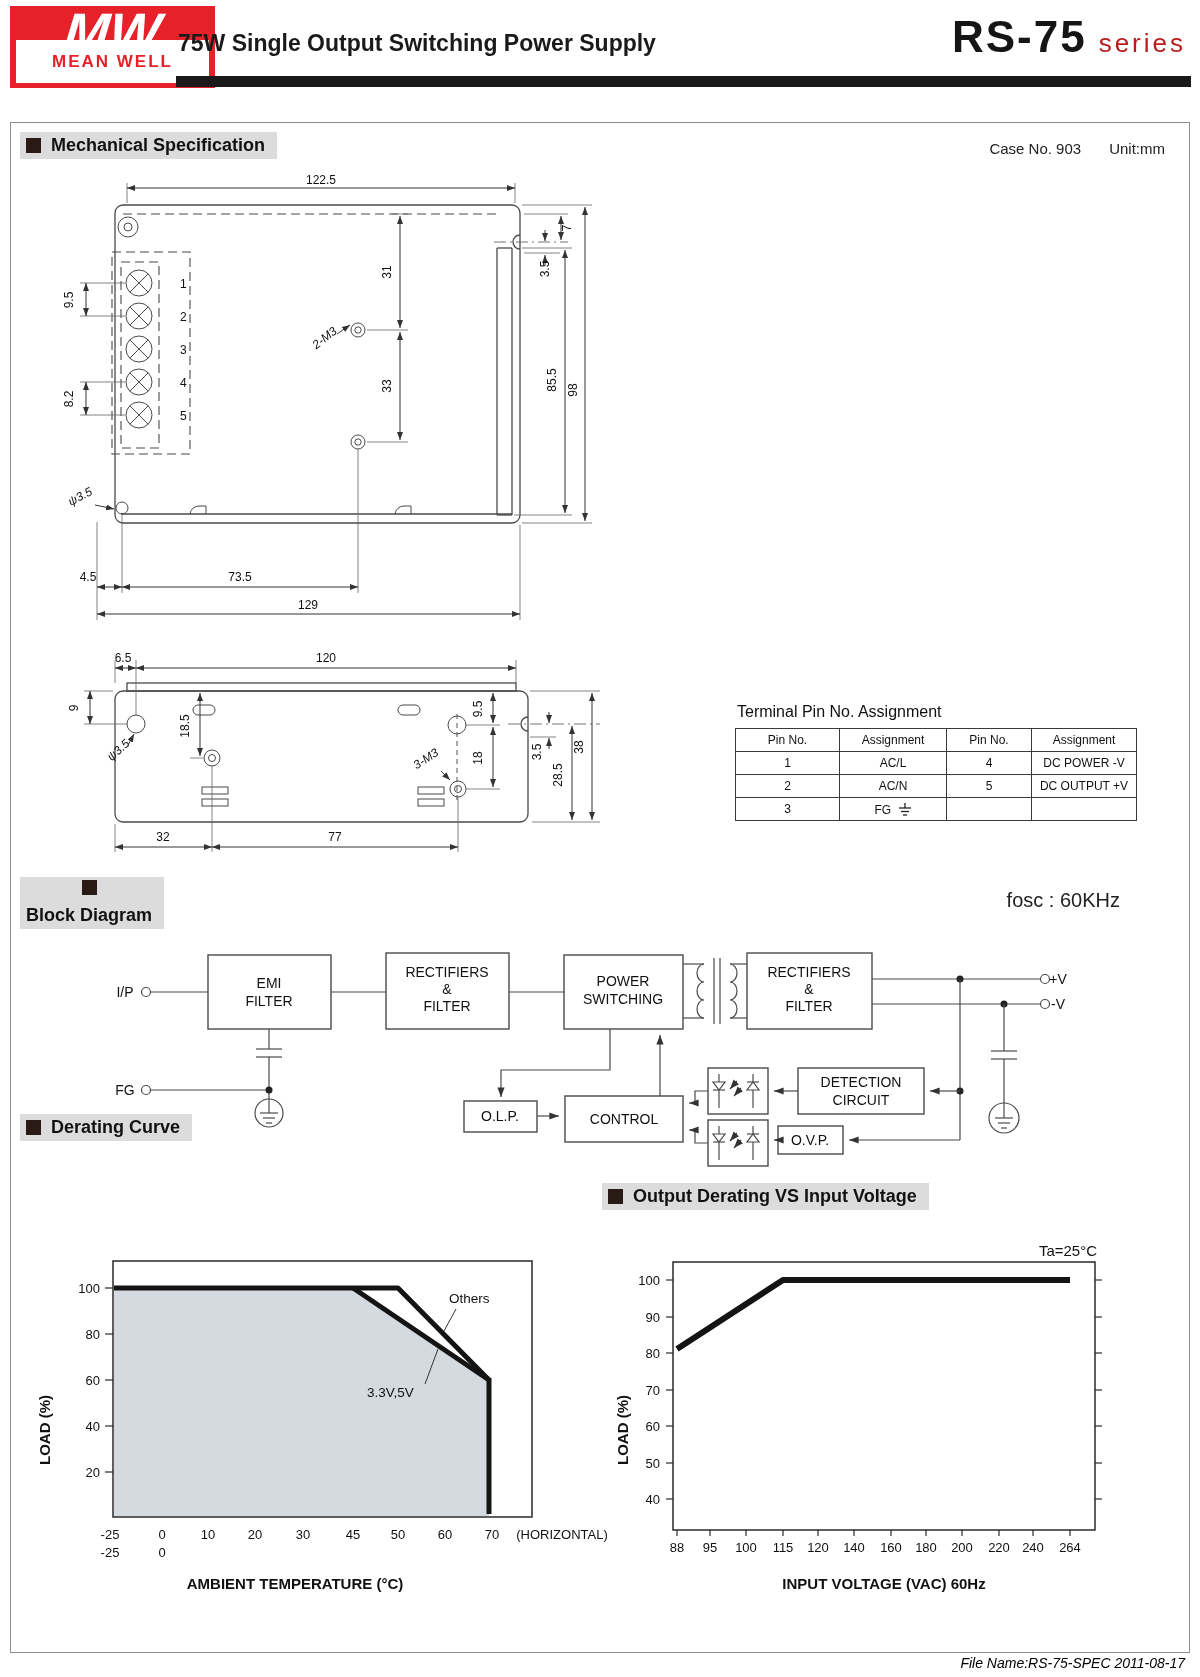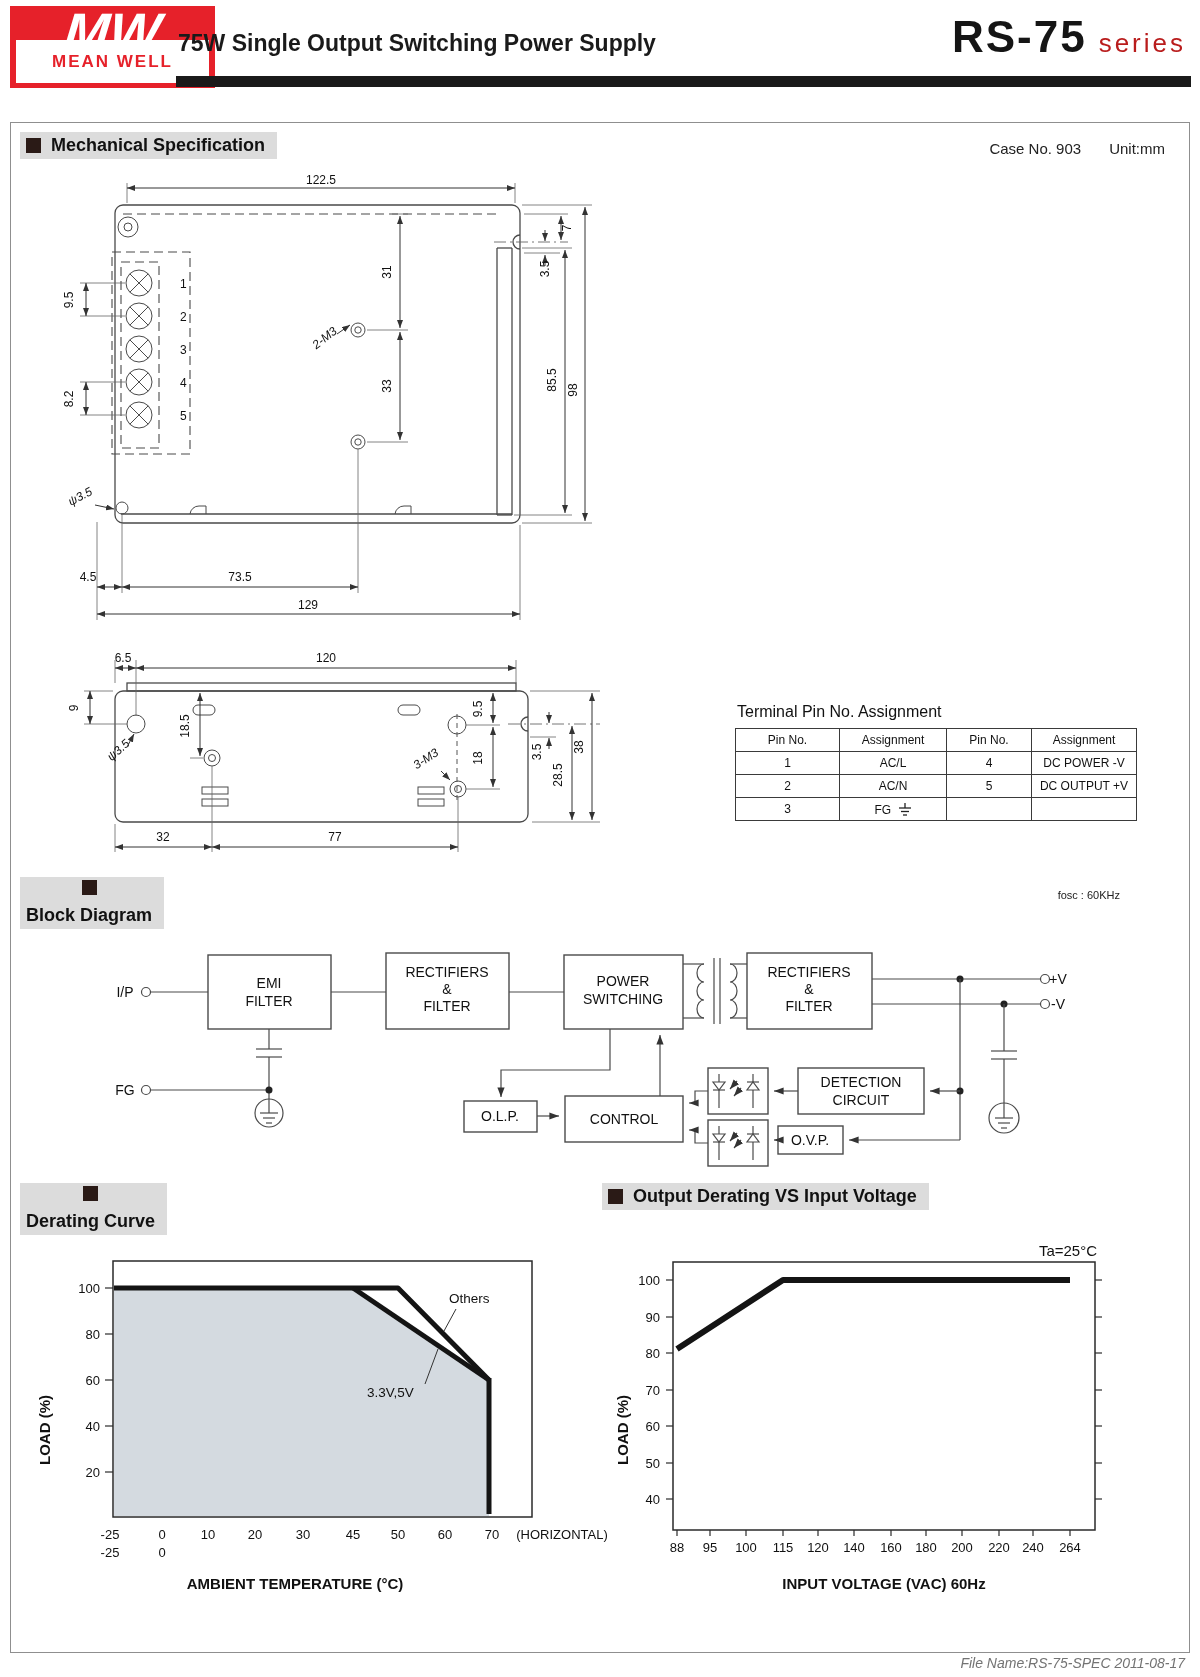--- a/index.html
+++ b/index.html
@@ -21,22 +21,22 @@
   .series .sf{font-size:26px;font-weight:normal;letter-spacing:3px;color:#b91c1c;}
   .hbar{position:absolute;left:176px;top:76px;width:1015px;height:11px;background:#1a1a1a;}
 
   .frame{position:absolute;left:10px;top:122px;width:1178px;height:1529px;border:1.5px solid #8f8f8f;}
 
   .sec{position:absolute;display:flex;align-items:center;gap:10px;background:#dcdcdc;
     padding:3px 12px 3px 6px;font-size:18px;font-weight:bold;color:#111;}
   .sq{width:15px;height:15px;background:#2a1a16;flex:0 0 auto;}
 
   .caseinfo{position:absolute;right:35px;top:140px;display:flex;gap:28px;font-size:15px;color:#222;}
-  .fosc{position:absolute;right:80px;top:889px;font-size:11px;color:#222;}
-  .footer{position:absolute;right:15px;top:1655px;font-size:14px;font-style:italic;color:#737373;}
+  .fosc{position:absolute;right:80px;top:889px;font-size:20px;color:#222;}
+  .footer{position:absolute;right:15px;top:1655px;font-size:14px;font-style:italic;color:#000000;}
 
   
   .case{fill:none;stroke:#4a4a4a;stroke-width:1.3;}
   .thin{fill:none;stroke:#4a4a4a;stroke-width:1;}
   .dash{fill:none;stroke:#4a4a4a;stroke-width:1.1;stroke-dasharray:9 5;}
   .dash2{fill:none;stroke:#555;stroke-width:1;stroke-dasharray:5 4;}
   .dashdot{fill:none;stroke:#666;stroke-width:.9;stroke-dasharray:12 4 2 4;}
   .ext{stroke:#666;stroke-width:.8;fill:none;}
   .dim{stroke:#333;stroke-width:1;fill:none;}
   .dt{font-size:12px;fill:#111;}
@@ -484,21 +484,21 @@
       <text class="bt" x="861" y="1105">CIRCUIT</text>
       <path class="wire" d="M798 1091 H774" marker-end="url(#m3e)"></path>
     </g>
     <g>
       <rect class="bx" x="778" y="1126" width="65" height="28"></rect>
       <text class="bt" x="810" y="1145">O.V.P.</text>
       <path class="wire" d="M778 1140 H774" marker-end="url(#m3e)"></path>
     </g>
   </svg>
 
-  <div class="sec" style="left:20px;top:1183px;flex-direction:column;">
+  <div class="sec" style="left:20px;top:1114px;">
     <span class="sq"></span>
     <span>Derating Curve</span>
   </div>
   <div class="sec" style="left:562px;top:1183px;margin-left:40px;">
     <span class="sq"></span>
     <span>Output Derating VS Input Voltage</span>
   </div>
 
   <svg style="position:absolute;left:20px;top:1240px;" width="580" height="360" viewBox="20 1240 580 360">
     <polygon points="114,1516 114,1288 353,1288 489,1380 489,1516" fill="#d4dae0"></polygon>

